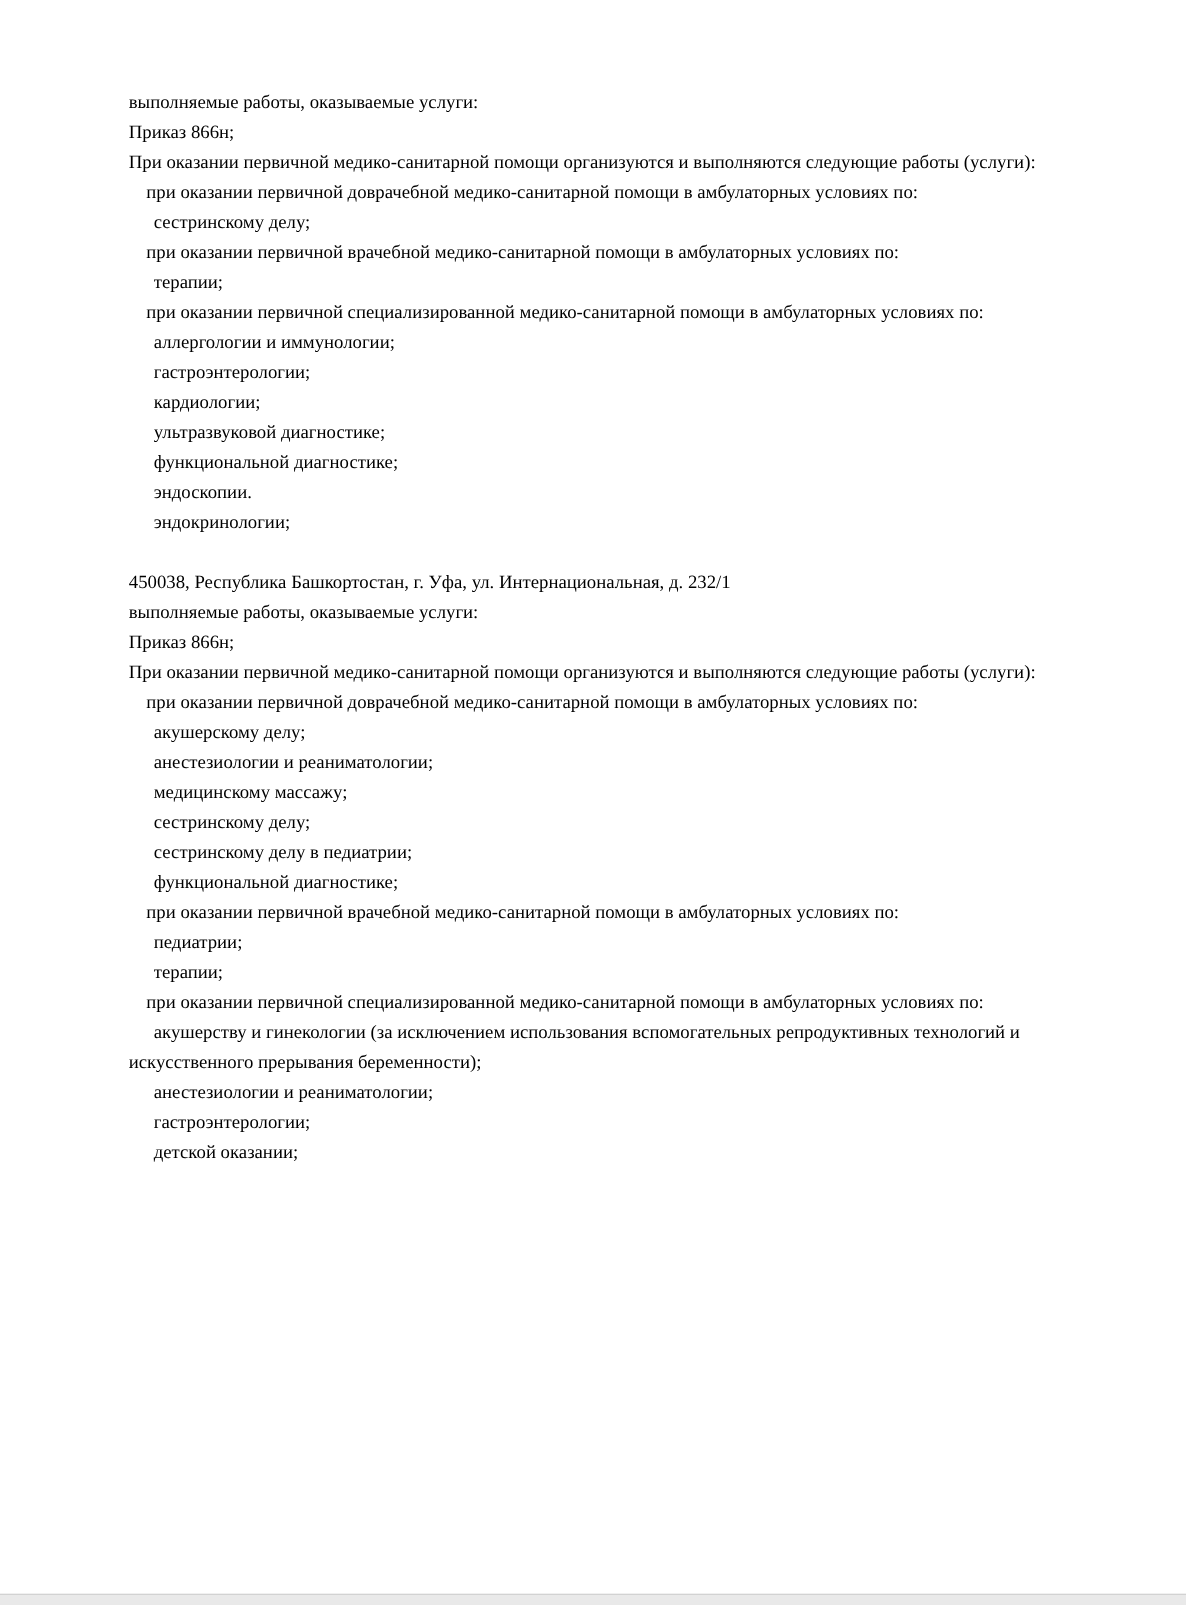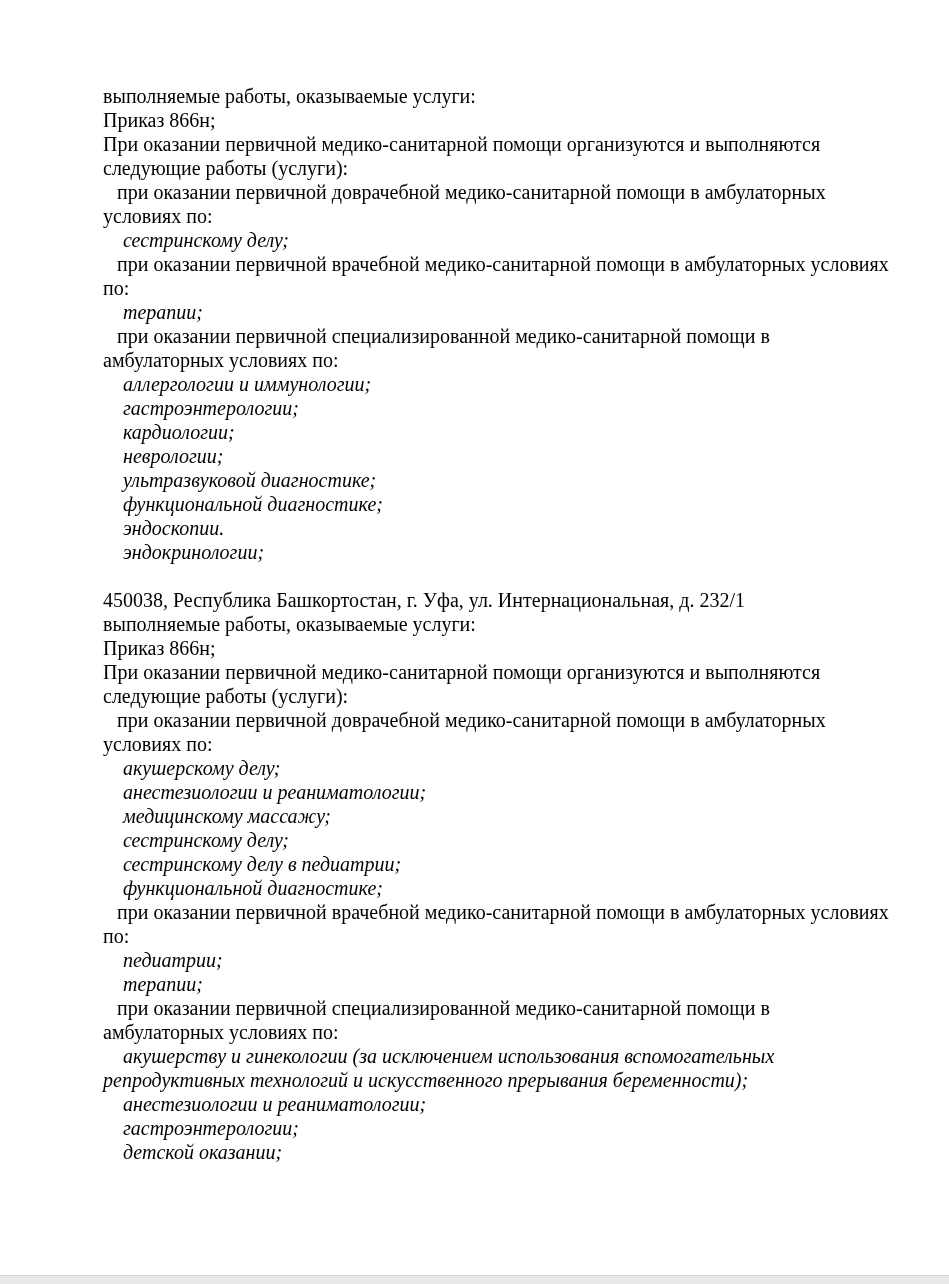--- a/index.html
+++ b/index.html
@@ -10,33 +10,33 @@
     width: 949px;
     height: 1284px;
     background: #ffffff;
     font-family: "Liberation Serif", "DejaVu Serif", serif;
     color: #000000;
     position: relative;
     overflow: hidden;
   }
   .doc-body {
     position: absolute;
-    top: 84px;
+    top: 70px;
     left: 103px;
     right: 58px;
-    font-size: 20px;
+    font-size: 15px;
     line-height: 24px;
   }
   .line {
     margin: 0;
     white-space: normal;
   }
   .indent-0 { text-indent: 0; }
   .indent-1 { text-indent: 14px; }
-  .indent-2 { text-indent: 20px; font-style: italic; }
+  .indent-2 { text-indent: 20px; }
   .block + .block {
     margin-top: 24px;
   }
   .footer-bar {
     position: absolute;
     left: 0;
     bottom: 0;
     width: 100%;
     height: 8px;
     background: #e9e9e9;
@@ -53,21 +53,20 @@
         <p class="line indent-0">Приказ 866н;</p>
         <p class="line indent-0">При оказании первичной медико-санитарной помощи организуются и выполняются следующие работы (услуги):</p>
         <p class="line indent-1">при оказании первичной доврачебной медико-санитарной помощи в амбулаторных условиях по:</p>
         <p class="line indent-2">сестринскому делу;</p>
         <p class="line indent-1">при оказании первичной врачебной медико-санитарной помощи в амбулаторных условиях по:</p>
         <p class="line indent-2">терапии;</p>
         <p class="line indent-1">при оказании первичной специализированной медико-санитарной помощи в амбулаторных условиях по:</p>
         <p class="line indent-2">аллергологии и иммунологии;</p>
         <p class="line indent-2">гастроэнтерологии;</p>
         <p class="line indent-2">кардиологии;</p>
-        <p class="line indent-2">неврологии;</p>
         <p class="line indent-2">ультразвуковой диагностике;</p>
         <p class="line indent-2">функциональной диагностике;</p>
         <p class="line indent-2">эндоскопии.</p>
         <p class="line indent-2">эндокринологии;</p>
       </div>
       <div class="block">
         <p class="line indent-0">450038, Республика Башкортостан, г. Уфа, ул. Интернациональная, д. 232/1</p>
         <p class="line indent-0">выполняемые работы, оказываемые услуги:</p>
         <p class="line indent-0">Приказ 866н;</p>
         <p class="line indent-0">При оказании первичной медико-санитарной помощи организуются и выполняются следующие работы (услуги):</p>

